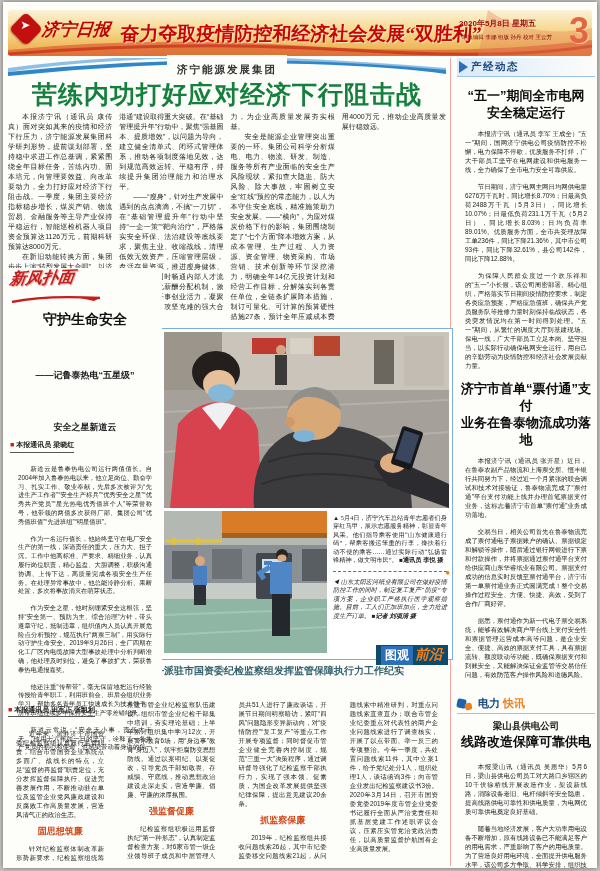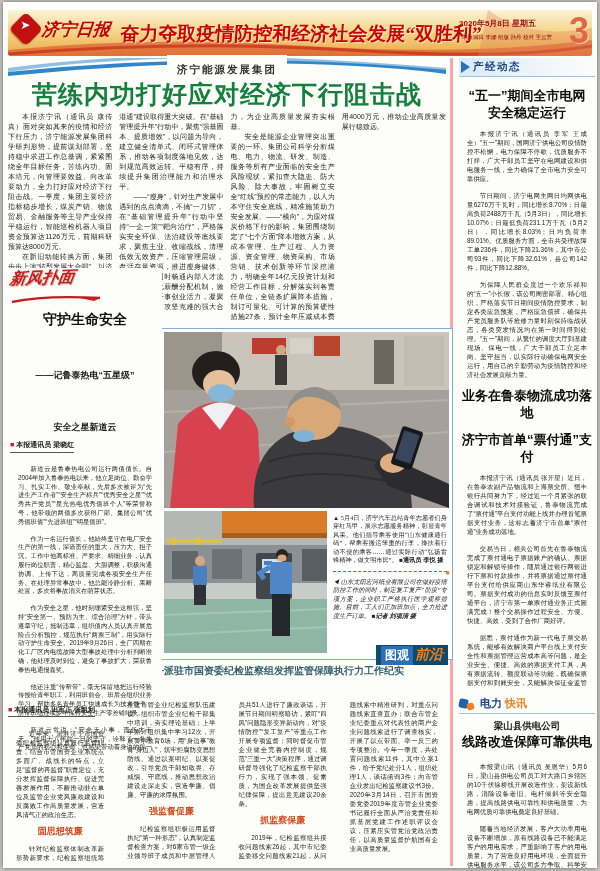--- a/index.html
+++ b/index.html
@@ -70,21 +70,21 @@
   
   .headline2{left:100px;top:628px;width:342px;text-align:center;font-size:23px;font-weight:900;
              color:#101010;letter-spacing:2px;z-index:1;}
   .subtitle2{left:100px;top:662px;width:342px;text-align:center;font-size:10px;font-weight:bold;
              color:#35616e;z-index:1;}
   .cols4b{left:5px;top:698px;width:438px;height:164px;column-count:4;column-gap:7px;
           column-fill:auto;overflow:hidden;}
   .subhead{color:#d04a1a;font-weight:900;font-size:9px;text-align:center;margin:4px 0 3px;
            text-indent:0 !important;}
   
-  .rail{left:447px;top:56px;width:145px;height:808px;border-left:3px solid #fca5a5;
+  .rail{left:447px;top:56px;width:145px;height:808px;border-left:1px solid #fca5a5;
         padding-left:6px;box-sizing:border-box;}
   .rail-top{height:630px;overflow:hidden;}
   .badge{display:flex;align-items:center;gap:3px;background:linear-gradient(90deg,#d9eafa,#fdfdfa);
          border-bottom:1px solid #9cc4e4;padding:2px 2px;}
   .badge .arr{width:0;height:0;border-left:9px solid #2a6fb8;border-top:6px solid transparent;
          border-bottom:6px solid transparent;}
   .badge .txt{font-size:10.5px;font-weight:900;color:#17467e;letter-spacing:1.5px;}
   .rtitle{text-align:center;font-size:13px;font-weight:900;color:#0d0d0d;line-height:17px;}
   .rkicker{text-align:center;font-size:9.5px;font-weight:bold;color:#1a1a1a;}
   .rbody{margin-top:4px;}
@@ -262,22 +262,22 @@
         <span class="arr"></span>
         <span class="txt">产经动态</span>
       </div>
       <div class="rtitle mt10">“五一”期间全市电网</div>
       <div class="rtitle">安全稳定运行</div>
       <div class="rbody smalltext">
         <p>本报济宁讯（通讯员 李军 王成全）“五一”期间，国网济宁供电公司疫情防控不松懈，电力保障不停歇，优质服务不打烊，广大干部员工坚守在电网建设和供电服务一线，全力确保了全市电力安全可靠供应。</p>
         <p>节日期间，济宁电网主网日均网供电量6276万千瓦时，同比增长8.70%；日最高负荷2488万千瓦（5月3日），同比增长10.07%；日最低负荷231.1万千瓦（5月2日），同比增长8.03%；日均负荷率89.01%。优质服务方面，全市共受理故障工单236件，同比下降21.36%，其中市公司93件，同比下降32.61%，县公司142件，同比下降12.88%。</p>
         <p>为保障人民群众度过一个欢乐祥和的“五一”小长假，该公司周密部署、精心组织，严格落实节日期间疫情防控要求，制定各类应急预案，严格应急值班，确保共产党员服务队等抢修力量时刻保持临战状态，各类突发情况均在第一时间得到处理。“五一”期间，从繁忙的调度大厅到基建现场、保电一线，广大干部员工立足本岗、坚守担当，以实际行动确保电网安全运行，用自己的辛勤劳动为疫情防控和经济社会发展贡献力量。</p>
       </div>
+      <div class="rtitle mt10">济宁市首单“票付通”支付</div>
       <div class="rtitle">业务在鲁泰物流成功落地</div>
-      <div class="rtitle mt10">济宁市首单“票付通”支付</div>
       <div class="rbody smalltext">
         <p>本报济宁讯（通讯员 张开星）近日，在鲁泰农副产品物流和上海票交所、恒丰银行共同努力下，经过近一个月紧张的联合调试和技术对接验证，鲁泰物流完成了“票付通”平台支付功能上线并办理首笔票据支付业务，这标志着济宁市首单“票付通”业务成功落地。</p>
         <p>交易当日，相关公司首先在鲁泰物流完成了票付通电子票据账户的确认、票据锁定和解锁等操作，随后通过银行网银进行下票和付款操作，并将票据通过票付通平台支付给供应商山东华睿纸业有限公司。票据支付成功的信息实时反馈至票付通平台，济宁市第一单票付通业务正式圆满完成！整个交易操作过程安全、方便、快捷、高效，受到了合作厂商好评。</p>
         <p>据悉，票付通作为新一代电子票交易系统，能够有效解决商户平台线上支付安全性和票据管理运营成本高等问题，是企业安全、便捷、高效的票据支付工具，具有票据流转、额度联动等功能，既确保票据支付和到账安全，又能解决保证金监管等交易信任问题，有效防范客户操作风险和道德风险。</p>
       </div>
       <div class="rkicker mt10">华能运河电厂</div>
       <div class="rbody smalltext">
         <p>本报济宁讯（通讯员 田钟悦）近日，华能运河电厂开展“五个一”活动庆祝五四青年节。</p>
         <p>开展一次“战疫有我·青春担当”主题交流活动，围绕服务大局锤炼过硬本领、在防疫情保经营攻坚中展现青年担当等内容深入交流，引导青年立足岗位建功立业。</p>
 

